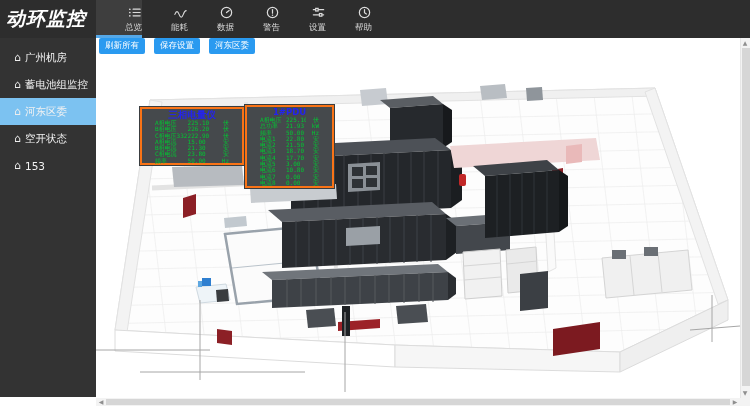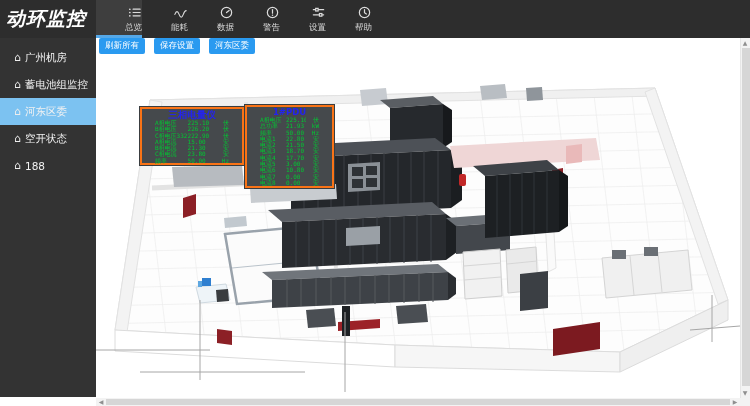--- a/index.html
+++ b/index.html
@@ -161,21 +161,21 @@
 
     <div class="side-item">
       <span class="side-caret">▸</span>
       <span class="side-home">⌂</span>
       <span class="side-label">空开状态</span>
     </div>
 
     <div class="side-item">
       <span class="side-caret">▸</span>
       <span class="side-home">⌂</span>
-      <span class="side-label">188</span>
+      <span class="side-label">153</span>
     </div>
   </div>
 
 <div class="main">
 
   <svg class="scene" viewBox="0 0 644 360">
     <defs>
       <clipPath id="slab">
         <polygon points="54,62 559,50 632,262 524,314 299,307 19,292"></polygon>
       </clipPath>

